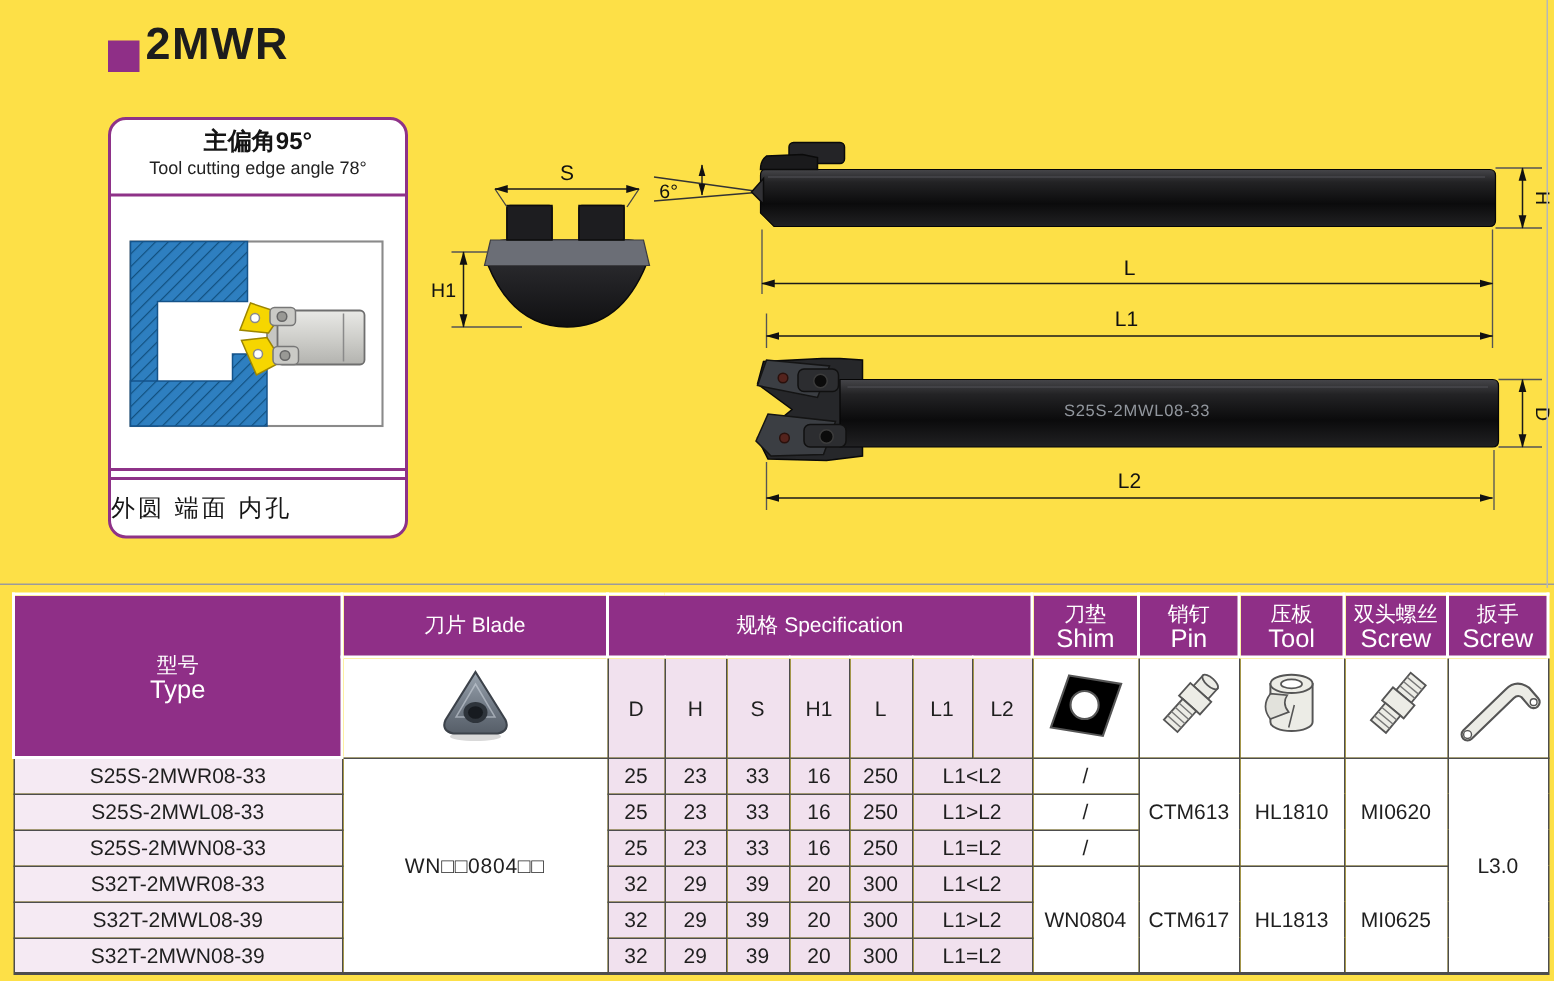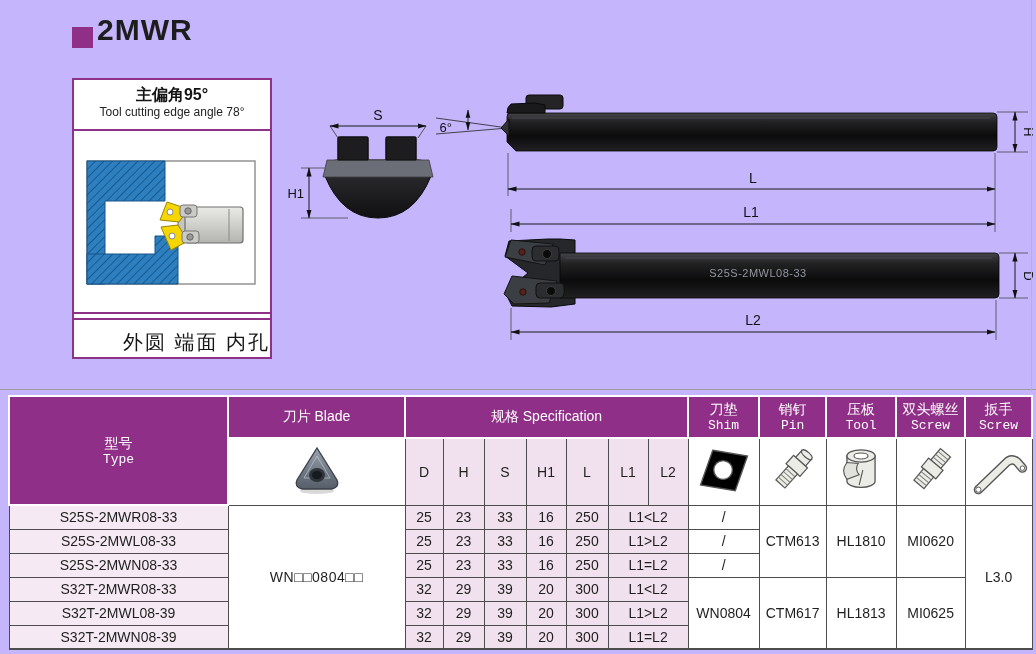--- a/index.html
+++ b/index.html
@@ -1,43 +1,43 @@
 <!DOCTYPE html>
 <html><head>
 <meta charset="utf-8">
 <style>
   html,body{margin:0;padding:0;background:#ffffff;}
   body{font-family:"Liberation Sans","DejaVu Sans",sans-serif;}
-  #page{position:relative;width:1036px;height:654px;background:#c4b5fd;overflow:hidden;}
+  #page{position:relative;width:1036px;height:654px;background:#fde047;overflow:hidden;}
 
   
   .brand-square{position:absolute;left:72px;top:27px;width:21px;height:21px;background:#8f2f87;}
   .page-title{position:absolute;left:97px;top:13px;font-size:30px;font-weight:bold;color:#1d1d1d;letter-spacing:1px;}
 
   
-  .infobox{position:absolute;left:72px;top:78px;width:200px;height:281px;border:2px solid #8e3288;border-radius:0;box-sizing:border-box;background:#fff;}
+  .infobox{position:absolute;left:72px;top:78px;width:200px;height:281px;border:2px solid #8e3288;border-radius:12px;box-sizing:border-box;background:#fff;}
   .ib-title{height:44px;border-bottom:2px solid #8e3288;text-align:center;padding-top:5px;box-sizing:content-box;}
   .ib-title .cn{font-size:16px;font-weight:bold;color:#141414;line-height:20px;}
   .ib-title .en{font-size:12px;color:#222;line-height:15px;}
   .ib-draw{height:181px;border-bottom:2px solid #8e3288;}
   .ib-gap{height:4px;border-bottom:2px solid #8e3288;}
-  .ib-footer{text-align:right;font-size:20px;color:#161616;padding-top:9px;letter-spacing:2px;}
+  .ib-footer{text-align:left;font-size:16px;color:#161616;padding-top:9px;letter-spacing:2px;}
 
   
   .main-svg{position:absolute;left:283px;top:85px;}
   .divider{position:absolute;left:0;top:389px;width:1036px;height:1px;background:#9b9b9b;}
   .scan-edge{position:absolute;left:1031px;top:0;width:1px;height:392px;background:#b7b7b7;}
 
   
   .tblwrap{position:absolute;left:8px;top:395px;}
   table.spec{border-collapse:collapse;table-layout:fixed;width:1023px;border-bottom:2px solid #4d4d4d;}
   table.spec td{padding:0;overflow:hidden;vertical-align:middle;}
   td.ph{background:#8f2f87;color:#fff;border:2px solid #ffffff;text-align:center;}
   td.ph .cn{font-size:14px;line-height:17px;}
-  td.ph .en{font-size:13px;line-height:15px;font-family:Liberation Mono, monospace;}
+  td.ph .en{font-size:17px;line-height:15px;}
   td.ph .one{font-size:14px;}
   td.cell{border:1px solid #4d4d4d;text-align:center;font-size:14px;color:#1f1f1f;}
   .pink{background:#f1e1ee;}
   .typec{background:#f5eaf3;color:#2a2a2a;}
   .wcell{background:#ffffff;}
   tr.hr1{height:42px;} tr.hr2{height:67px;} tr.br{height:24px;}
   .bladecode{font-size:15px;color:#1c1c1c;letter-spacing:0.5px;}
 </style>
 </head>
 <body>

